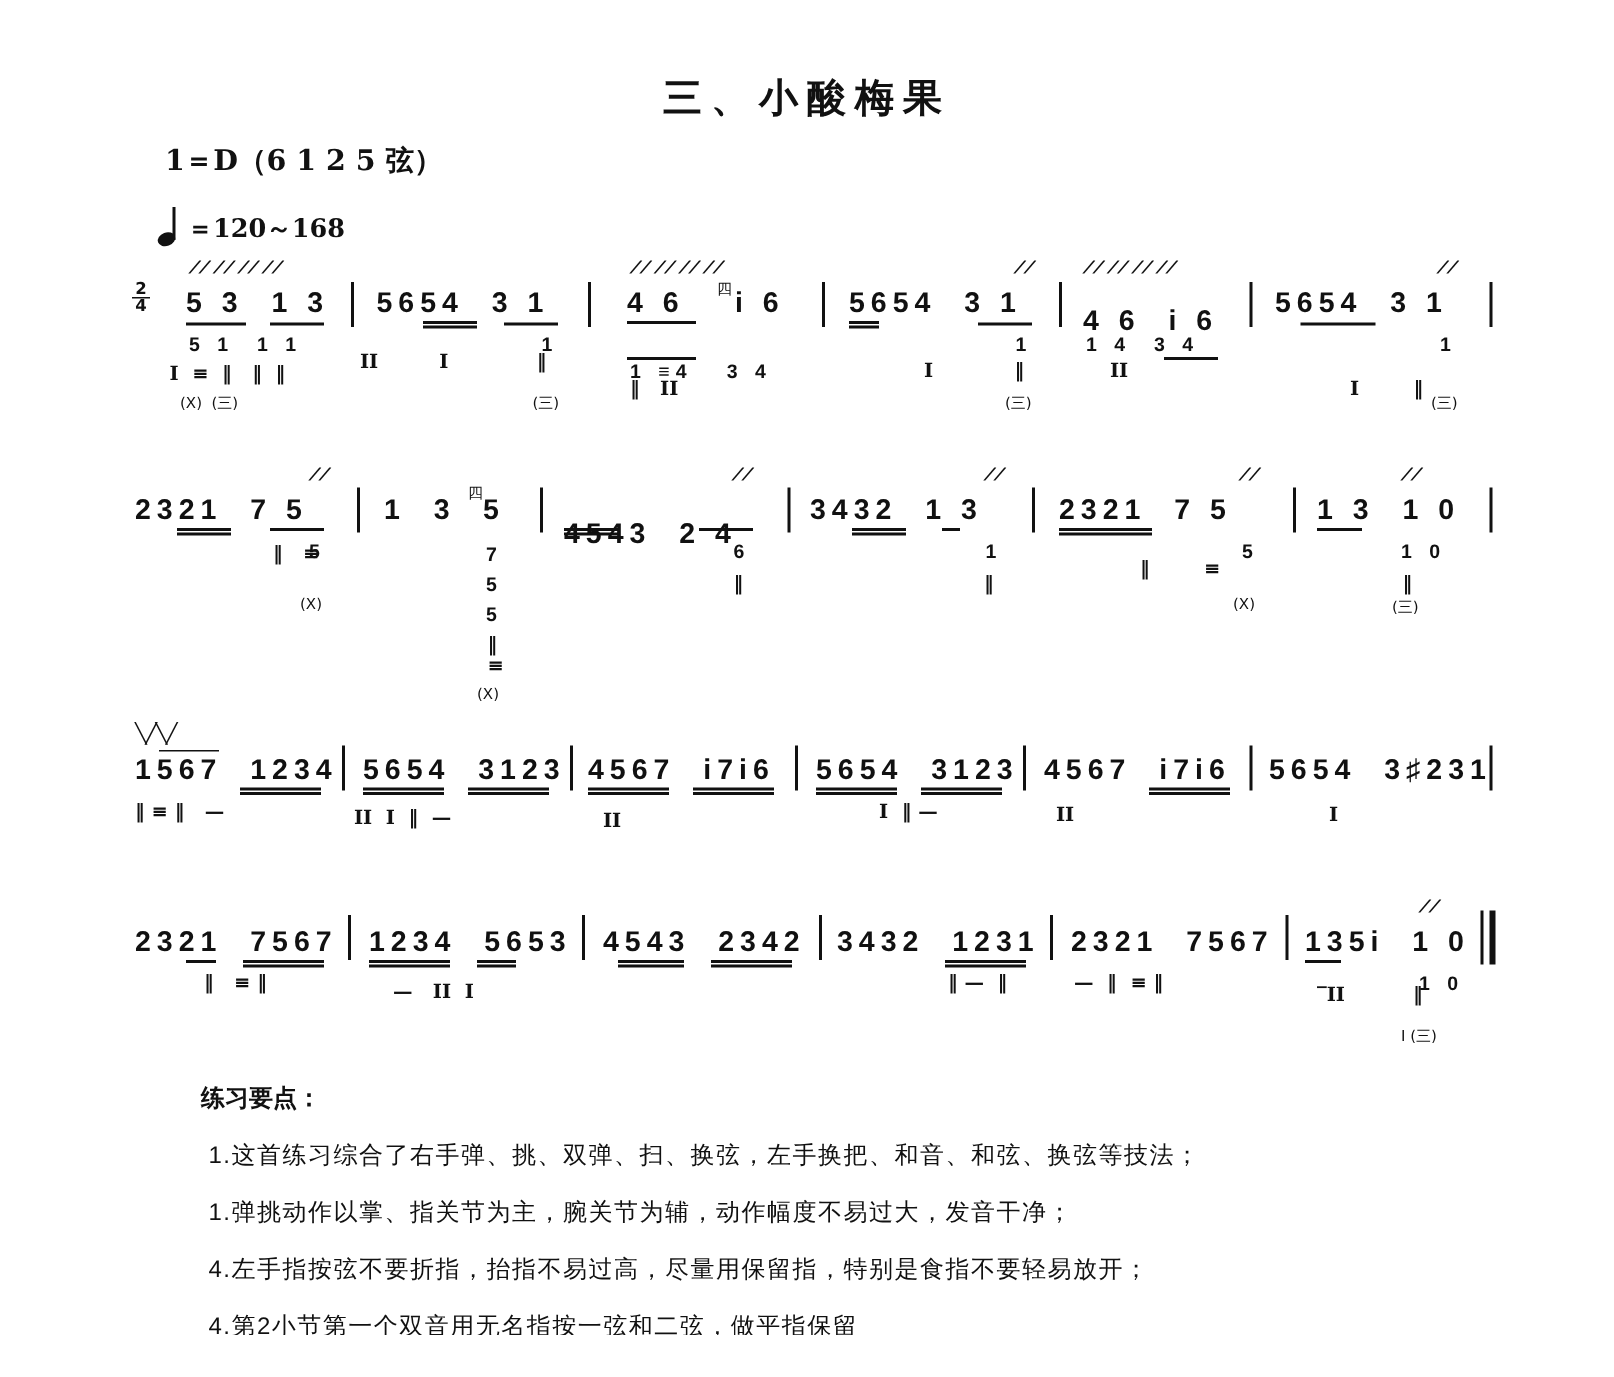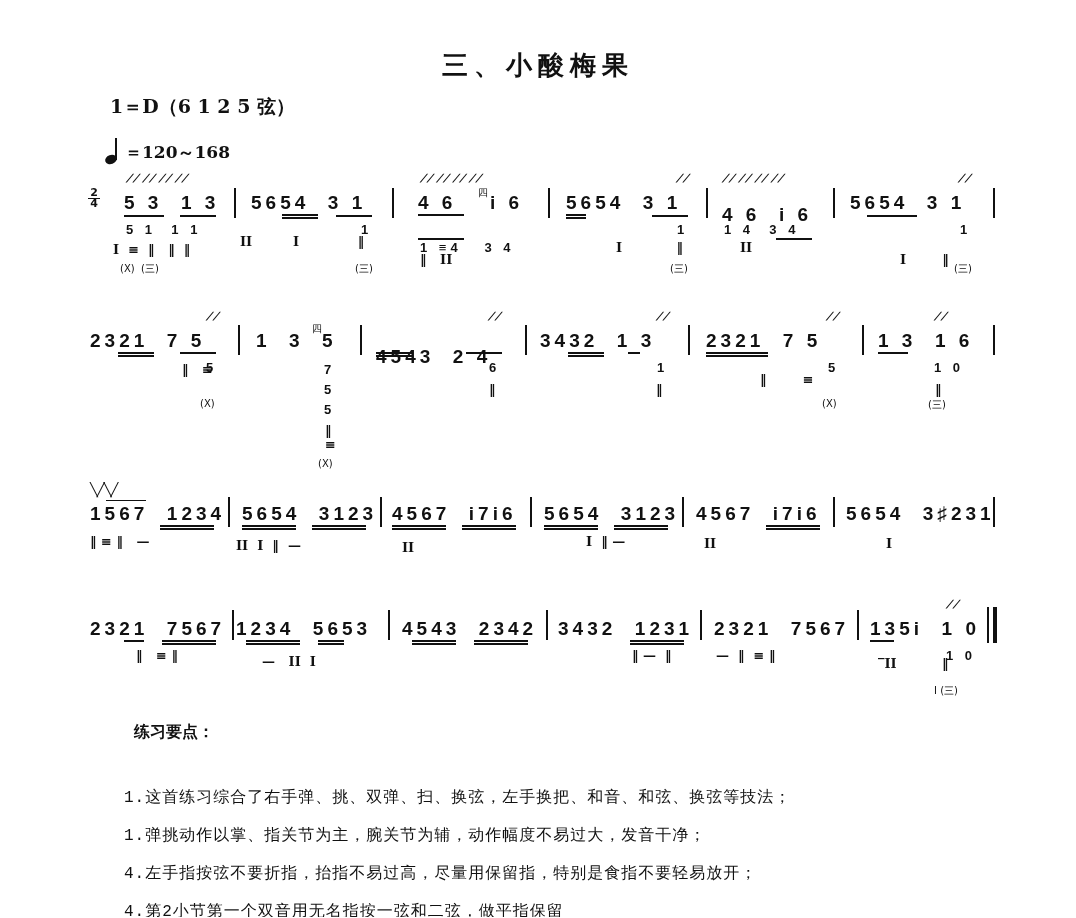--- a/index.html
+++ b/index.html
@@ -18,21 +18,21 @@
   .n { position:absolute; font-size:19px; font-weight:bold; white-space:pre; letter-spacing:4px; font-family:"Liberation Sans", sans-serif; }
   .s { position:absolute; font-size:13px; font-weight:bold; white-space:pre; letter-spacing:4px; font-family:"Liberation Sans", sans-serif; }
   .lbl { position:absolute; font-size:13px; font-family:"DejaVu Serif", serif; font-weight:bold; white-space:pre; }
   .small { position:absolute; font-size:10px; white-space:pre; }
   .bar { position:absolute; width:2px; background:#111; }
   .ul { position:absolute; height:2px; background:#111; }
   .ul2 { position:absolute; height:5px; border-top:2px solid #111; border-bottom:2px solid #111; box-sizing:border-box; }
   .mk { position:absolute; font-size:11px; font-weight:bold; letter-spacing:-1px; }
   .final { position:absolute; width:4px; background:#111; }
   .notes-title { left:134px; top:722px; font-size:16px; font-weight:bold; font-family:"DejaVu Serif", serif; }
-  .note-line { position:absolute; left:124px; font-size:16px; font-family:Liberation Mono, monospace; letter-spacing:1px; white-space:nowrap;margin-top:27px; }
+  .note-line { position:absolute; left:139px; font-size:16px; font-family:Liberation Sans, sans-serif; letter-spacing:1px; white-space:nowrap; }
   .cut { top:868px; height:22px; overflow:hidden; }
   .cut span { display:block; margin-top:6px; }
 </style>
 </head>
 <body>
 
 <div class="abs title">三、小酸梅果</div>
 <div class="abs key">1＝D（6 1 2 5 弦）</div>
 <div class="abs tempo">
   <span class="note-icon">
@@ -139,21 +139,21 @@
   <div class="lbl" style="left:656px;top:382px">‖</div>
   <div class="mk" style="left:656px;top:310px">⟋⟋</div>
 
   <div class="n" style="left:706px;top:330px">2321  7 5</div>
   <div class="ul2" style="left:706px;top:352px;width:62px"></div>
   <div class="s" style="left:828px;top:360px">5</div>
   <div class="lbl" style="left:760px;top:372px">‖        ≡</div>
   <div class="small" style="left:822px;top:398px">(X)</div>
   <div class="mk" style="left:826px;top:310px">⟋⟋</div>
 
-  <div class="n" style="left:878px;top:330px">1 3  1 6</div>
+  <div class="n" style="left:878px;top:330px">1 3  1 0</div>
   <div class="ul" style="left:878px;top:352px;width:30px"></div>
   <div class="s" style="left:934px;top:360px">1 0</div>
   <div class="lbl" style="left:935px;top:382px">‖</div>
   <div class="small" style="left:928px;top:398px">(三)</div>
   <div class="mk" style="left:934px;top:310px">⟋⟋</div>
 </div>
 
 <div>
   <div class="mk" style="left:90px;top:482px;font-size:13px">╲╱╲╱</div>
   <div class="bar" style="left:228px;top:497px;height:30px"></div>
@@ -198,21 +198,21 @@
   <div class="bar" style="left:700px;top:610px;height:30px"></div>
   <div class="bar" style="left:857px;top:610px;height:30px"></div>
   <div class="bar" style="left:987px;top:607px;height:36px"></div>
   <div class="final" style="left:993px;top:607px;height:36px"></div>
 
   <div class="n" style="left:90px;top:618px">2321  7567</div>
   <div class="ul" style="left:124px;top:640px;width:20px"></div>
   <div class="ul2" style="left:162px;top:640px;width:54px"></div>
   <div class="lbl" style="left:136px;top:648px">‖   ≡ ‖</div>
 
-  <div class="n" style="left:236px;top:618px">1234  5653</div>
+  <div class="n" style="left:246px;top:618px">1234  5653</div>
   <div class="ul2" style="left:246px;top:640px;width:54px"></div>
   <div class="ul2" style="left:318px;top:640px;width:26px"></div>
   <div class="lbl" style="left:262px;top:654px">—   II  I</div>
 
   <div class="n" style="left:402px;top:618px">4543  2342</div>
   <div class="ul2" style="left:412px;top:640px;width:44px"></div>
   <div class="ul2" style="left:474px;top:640px;width:54px"></div>
 
   <div class="n" style="left:558px;top:618px">3432  1231</div>
   <div class="ul2" style="left:630px;top:640px;width:54px"></div>

